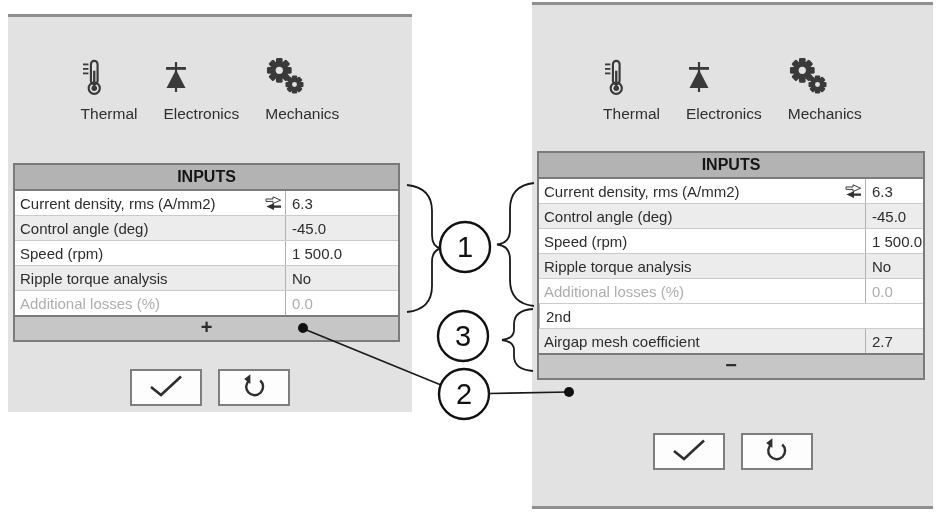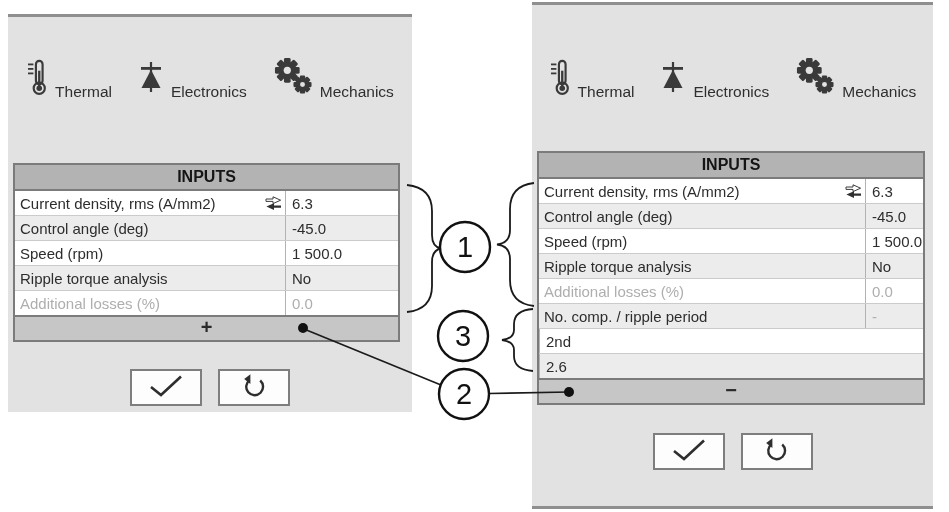--- a/index.html
+++ b/index.html
@@ -13,21 +13,21 @@
     position:absolute;background:#e2e2e2;box-sizing:border-box;
     border-top:3px solid #8f8f8f;
   }
   #panel-left{left:8px;top:14px;width:404px;height:398px;}
   #panel-right{left:532px;top:2px;width:401px;height:507px;border-bottom:3px solid #8f8f8f;}
 
   
   .tools{position:absolute;left:0;right:0;display:flex;justify-content:center;align-items:flex-end;gap:26px;}
   #panel-left .tools{top:40px;}
   #panel-right .tools{top:52px;}
-  .tool{display:flex;align-items:flex-end;gap:7px;cursor:default;}
+  .tool{display:flex;flex-direction:column;align-items:flex-start;gap:7px;cursor:default;}
   .tool-label{font-size:15.5px;color:#2f2f2f;line-height:1;}
 
   
   .itable{
     position:absolute;left:5px;box-sizing:content-box;
     border:2px solid #7b7b7b;background:#ffffff;
     font-size:15px;color:#2d2d2d;
   }
   #panel-left .itable{top:146px;width:383px;}
   #panel-right .itable{top:146px;width:384px;}
@@ -267,31 +267,28 @@
           <span>Ripple torque analysis</span>
         </div>
       <div class="tvalue">No</div>
     </div>
     <div class="trow disabled">
       <div class="tlabel">
           <span>Additional losses (%)</span>
         </div>
       <div class="tvalue">0.0</div>
     </div>
-    <div class="trow alt val-dim">
-      <div class="tlabel">
-          <span>No. comp. / ripple period</span>
-        </div>
-      <div class="tvalue">-</div>
-    </div>
     <div class="trow">
       <div class="tvalue">2nd</div>
     </div>
     <div class="trow alt last">
-      <div class="tvalue">2.6</div>
+      <div class="tlabel">
+          <span>Airgap mesh coefficient</span>
+        </div>
+      <div class="tvalue">2.7</div>
     </div>
     <div class="toggle-row">−</div>
   </div>
 
   <div class="btn-row">
     <button class="icon-btn">
       <span>
         <svg width="36" height="24" viewBox="0 0 36 24">
           <polyline points="3,13 13,21 33,2.5" fill="none" stroke="#2e2e2e" stroke-width="2.6"></polyline>
         </svg>

